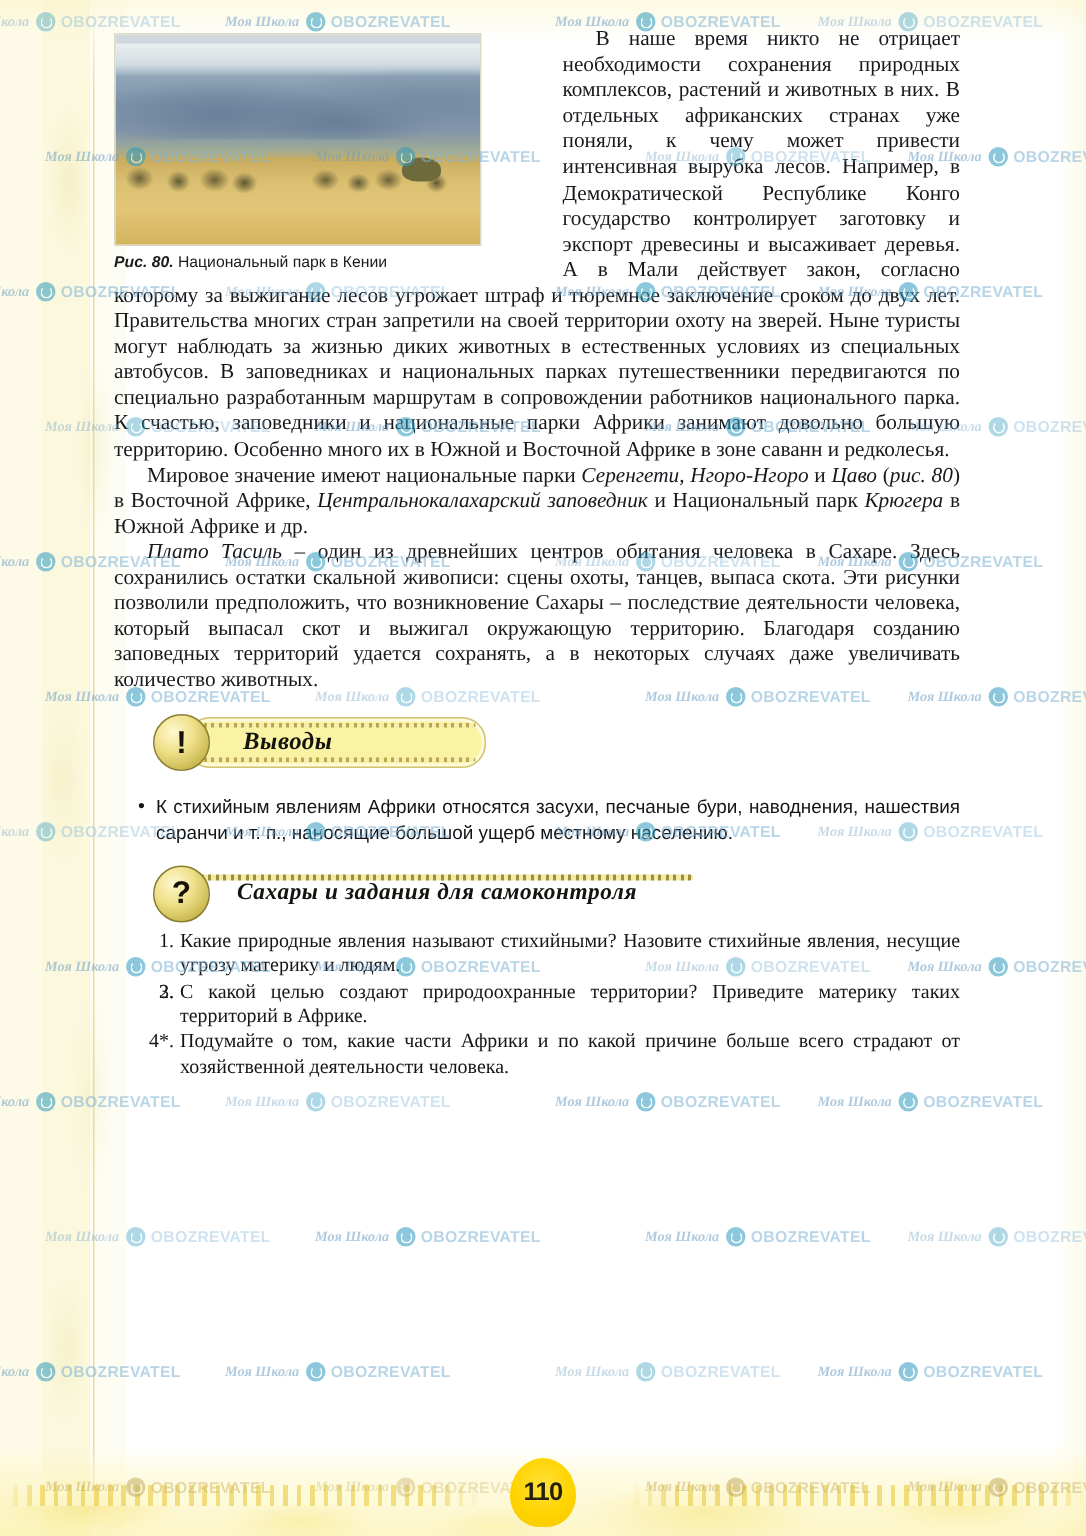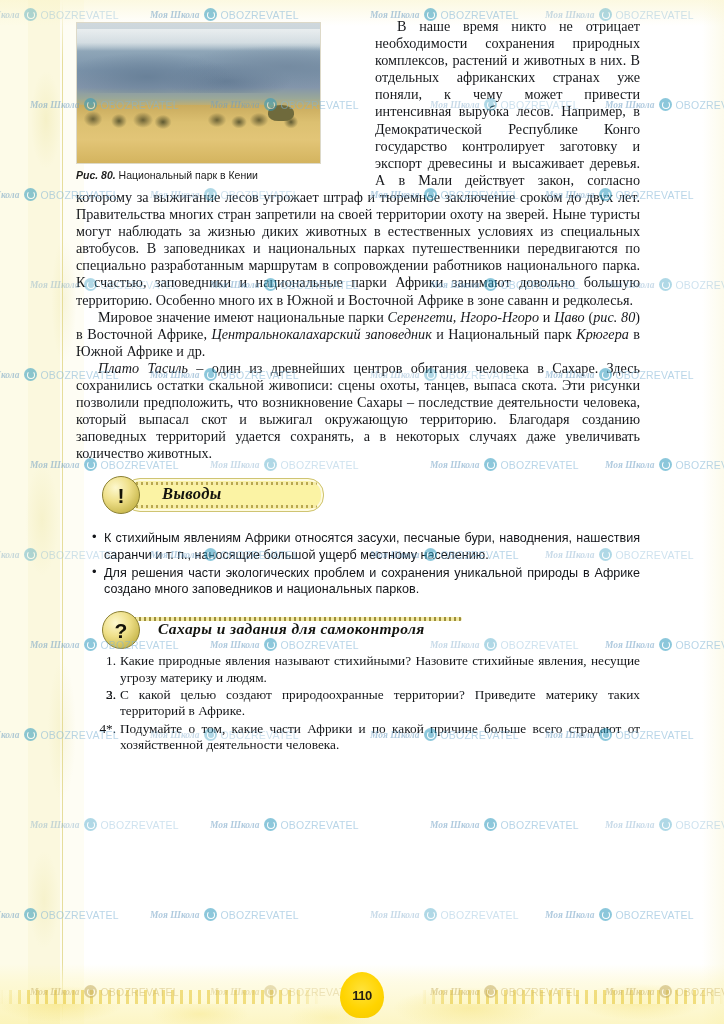--- a/index.html
+++ b/index.html
@@ -84,21 +84,21 @@
     bottom: 6px;
     width: 44px; height: 46px;
     border-radius: 50% 50% 45% 45% / 55% 55% 45% 45%;
     background: radial-gradient(circle at 50% 40%, #ffe23a 0%, #ffd400 55%, #f4c800 100%);
     display: flex; align-items: center; justify-content: center;
     z-index: 6;
   }
   .page-number span {
     font-family: "Liberation Sans", sans-serif;
     font-weight: bold;
-    font-size: 13px;
+    font-size: 17px;
     color: #231f12;
     letter-spacing: -0.5px;
   }
 
   
   .content {
     position: absolute;
     left: 76px; top: 18px;
     width: 564px;
     z-index: 3;
@@ -331,21 +331,21 @@
     content: "";
     position: absolute;
     left: 3.5px; top: 3px;
     width: 6px; height: 6px;
     border-radius: 50%;
     border: 1.5px solid #ffffff;
     border-top-color: transparent;
   }
   .wm .wm-brand {
     font-family: "Liberation Sans", sans-serif;
-    font-weight: normal;
+    font-weight: bold;
     font-size: 10.5px;
     letter-spacing: .2px;
     color: #7fb4d6;
   }
   .wm.light { opacity: .38; }
   .wm.gold .wm-school { color: #c9b470; }
   .wm.gold .wm-brand { color: #d2bd78; }
   .wm.gold .wm-logo { background: #c4ad62; }
 </style>
 </head>
@@ -385,21 +385,20 @@
     <div class="banner outcomes">
       <div class="banner-pill"></div>
       <div class="banner-badge">
           <span class="glyph">!</span>
         </div>
       <div class="banner-title">Выводы</div>
     </div>
 
     <ul class="bullets">
       <li>К стихийным явлениям Африки относятся засухи, песчаные бури, наводнения, нашествия саранчи и т. п., наносящие большой ущерб местному населению.</li>
-      <li>Для решения части экологических проблем и сохранения уникальной природы в Африке создано много заповедников и национальных парков.</li>
     </ul>
 
     <div class="banner questions">
       <div class="banner-pill"></div>
       <div class="banner-badge">
           <span class="glyph">?</span>
         </div>
       <div class="banner-title">Сахары и задания для самоконтроля</div>
     </div>
 

